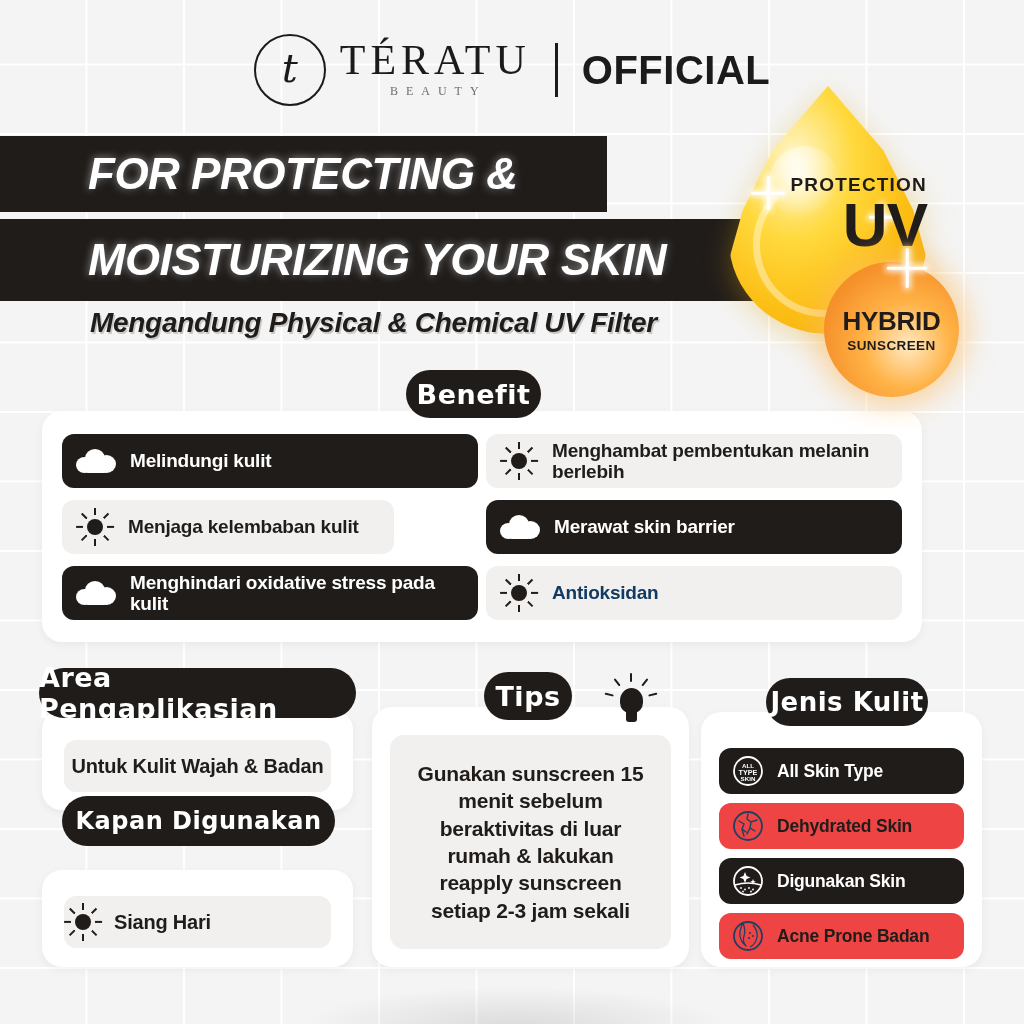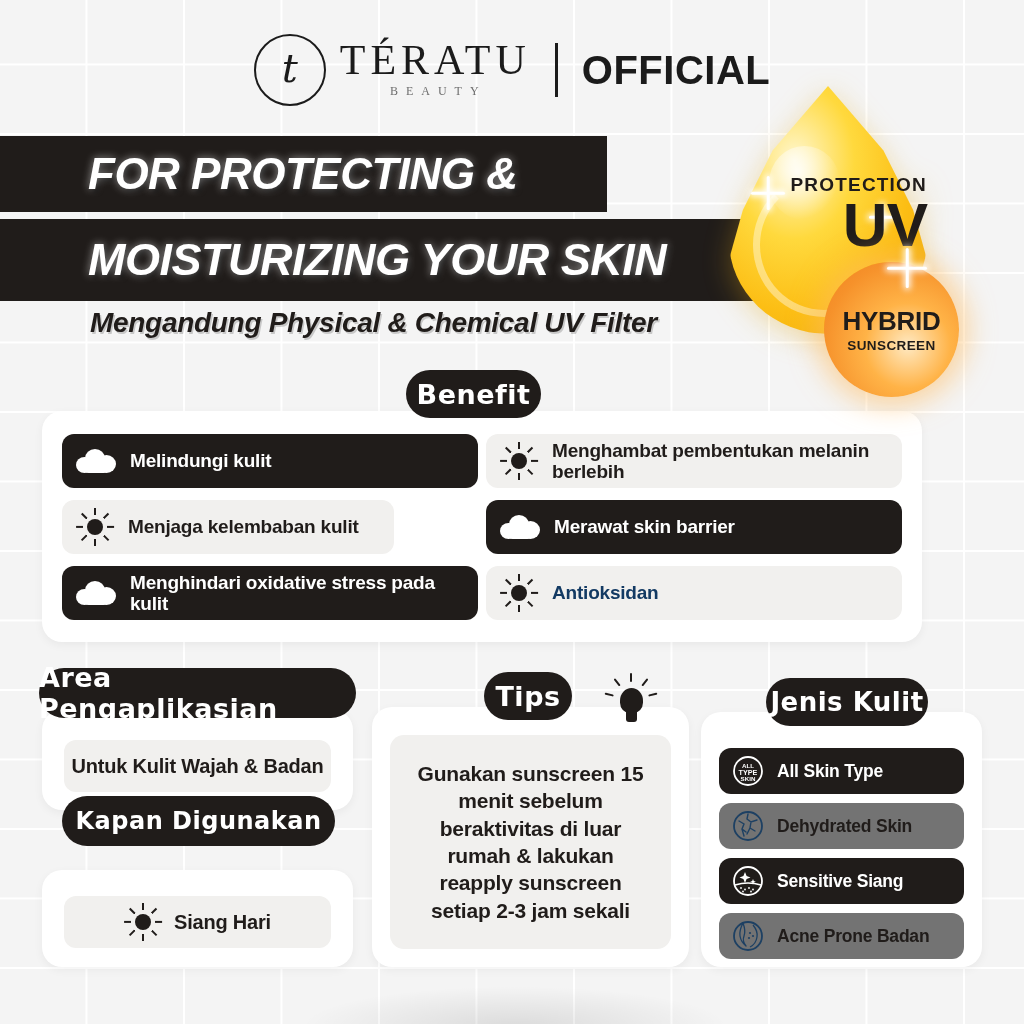--- a/index.html
+++ b/index.html
@@ -338,38 +338,38 @@
     position: absolute; left: 22px; top: 30px;
     width: 267px; height: 52px;
     background: #f1f0ee; border-radius: 12px;
     display: flex; align-items: center; justify-content: center;
   }
   #kapan-card { left: 42px; top: 870px; width: 311px; height: 97px; }
   #kapan-inner {
     position: absolute; left: 22px; top: 26px;
     width: 267px; height: 52px;
     background: #f1f0ee; border-radius: 12px;
-    display: flex; align-items: center; justify-content: center;
+    display: flex; align-items: center; 
     gap: 12px;
   }
   .inner-label {
     font-size: 20px; font-weight: bold; color: #201c1a; letter-spacing: -0.2px;
   }
 
   
   #skin-card { left: 701px; top: 712px; width: 281px; height: 255px; }
   .skin-row {
     position: absolute;
     left: 18px; width: 245px; height: 46px;
     border-radius: 12px;
     display: flex; align-items: center;
     padding-left: 12px; gap: 12px;
   }
   .skin-row.dark { background: #201c1a; color: #ffffff; }
-  .skin-row.light { background: #737373; color: #201c1a; }
+  .skin-row.light { background: #ef4444; color: #201c1a; }
   .skin-label { font-size: 17.5px; font-weight: bold; letter-spacing: -0.2px; }
 
   .badge-ico { width: 34px; height: 34px; flex: none; }
 
   
   #bottom-glow {
     position: absolute;
     left: 300px; bottom: -42px;
     width: 430px; height: 80px;
     background: radial-gradient(ellipse at center, rgba(0,0,0,0.10), rgba(0,0,0,0) 70%);
@@ -604,21 +604,21 @@
           <g fill="#ffffff">
             <circle cx="10" cy="24" r="0.9"></circle>
               <circle cx="14" cy="25.5" r="0.9"></circle>
             <circle cx="18" cy="24" r="0.9"></circle>
               <circle cx="22" cy="25.5" r="0.9"></circle>
             <circle cx="12" cy="27.5" r="0.9"></circle>
               <circle cx="20" cy="27.5" r="0.9"></circle>
           </g>
         </svg>
       </span>
-      <span class="skin-label">Sensitive Siang</span>
+      <span class="skin-label">Digunakan Skin</span>
     </div>
 
     <div class="skin-row light" style="top:201px;">
       <span class="badge-ico">
         <svg viewBox="0 0 34 34" width="34" height="34">
           <circle cx="17" cy="17" r="14" fill="none" stroke="#1d4063" stroke-width="1.8"></circle>
           <path d="M12 4 Q8 12 9 17 Q10 23 15 27 Q11 22 13 17 Q15 12 12 4 Z" fill="none" stroke="#1d4063" stroke-width="1.3" stroke-linejoin="round"></path>
           <path d="M22 6 Q27 12 26 18 Q25 25 19 28" fill="none" stroke="#1d4063" stroke-width="1.3"></path>
           <g fill="#1d4063">
             <circle cx="19" cy="14" r="1.1"></circle>

